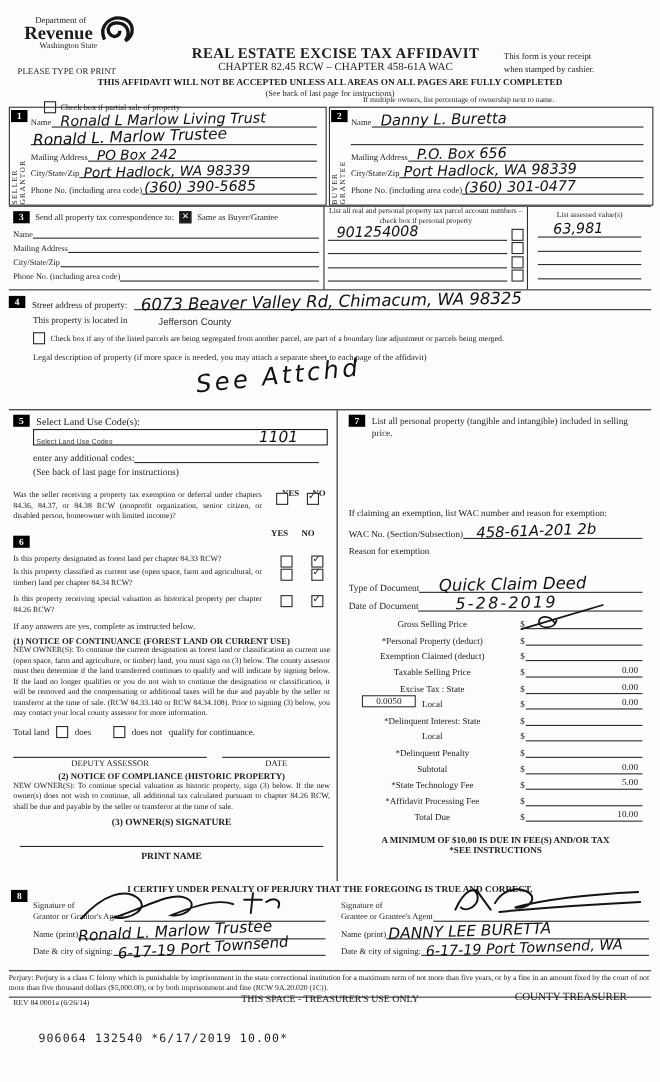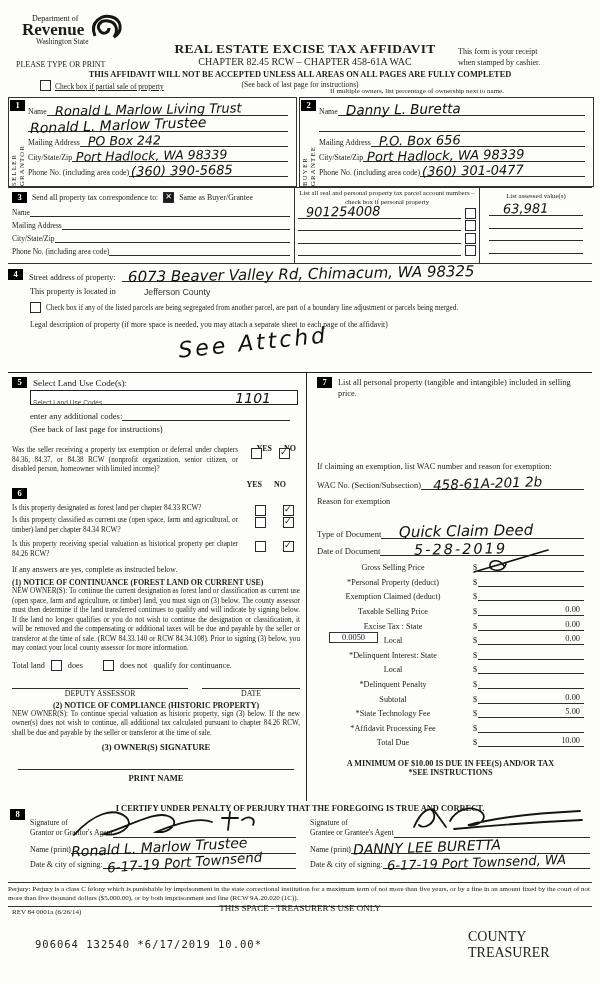--- a/index.html
+++ b/index.html
@@ -79,21 +79,21 @@
 
   <div class="abs receipt" style="left:458px;top:47px;width:115px;">
     <div>This form is your receipt</div>
     <div>when stamped by cashier.</div>
   </div>
 
   <div class="abs ptp" style="left:16px;top:60px;">PLEASE TYPE OR PRINT</div>
   <div class="abs warning" style="left:0;top:70px;width:600px;">THIS AFFIDAVIT WILL NOT BE ACCEPTED UNLESS ALL AREAS ON ALL PAGES ARE FULLY COMPLETED</div>
   <div class="abs seeback" style="left:0;top:80px;width:600px;">(See back of last page for instructions)</div>
 
-  <div class="abs" style="left:40px;top:80px;display:flex;align-items:flex-end;gap:4px;text-decoration:underline;">
+  <div class="abs" style="left:40px;top:92px;display:flex;align-items:center;gap:4px;">
     <span class="cb"></span>
     <span class="tiny" style="font-size:7.5px;">Check box if partial sale of property</span>
   </div>
   <div class="abs tiny" style="left:330px;top:87px;font-size:7px;">If multiple owners, list percentage of ownership next to name.</div>
 
   <div class="abs party-box" style="left:8px;top:97px;width:287px;height:88px;">
     <div class="sidestrip">
       <span class="badge">1</span>
       <span class="vlabel">
         <span>SELLER</span>
@@ -544,17 +544,17 @@
       <path d="M8 24 C16 6 26 2 28 11 C30 20 18 27 13 22 M27 6 L40 24 M44 18 C50 7 62 3 72 7 C84 12 76 24 62 22 C92 14 132 10 174 8 M48 26 C90 22 136 19 176 17" stroke="#141414" stroke-width="1.8" fill="none" stroke-linecap="round"></path>
     </svg>
   </div>
 
   <div class="abs" style="left:8px;top:882px;width:584px;border-top:1px solid #333;border-bottom:1px solid #333;padding:2px 0 2px 0;">
     <div class="tiny" style="font-size:7px;line-height:1.35;">Perjury: Perjury is a class C felony which is punishable by imprisonment in the state correctional institution for a maximum term of not more than five years, or by a fine in an amount fixed by the court of not more than five thousand dollars ($5,000.00), or by both imprisonment and fine (RCW 9A.20.020 (1C)).</div>
   </div>
 
   <div class="abs tiny" style="left:12px;top:908px;font-size:7px;">REV 84 0001a (6/26/14)</div>
   <div class="abs" style="left:0;top:903px;width:600px;text-align:center;font-size:9px;">THIS SPACE - TREASURER'S USE ONLY</div>
-  <div class="abs" style="left:468px;top:929px;font-size:14px;">COUNTY TREASURER</div>
+  <div class="abs" style="left:468px;top:901px;font-size:10px;">COUNTY TREASURER</div>
 
   <div class="abs" style="left:35px;top:938px;font-family:'DejaVu Sans Mono',monospace;font-size:10.5px;letter-spacing:1px;color:#222;">906064 132540 *6/17/2019 10.00*</div>
 
 </div>
 
 </body></html>

